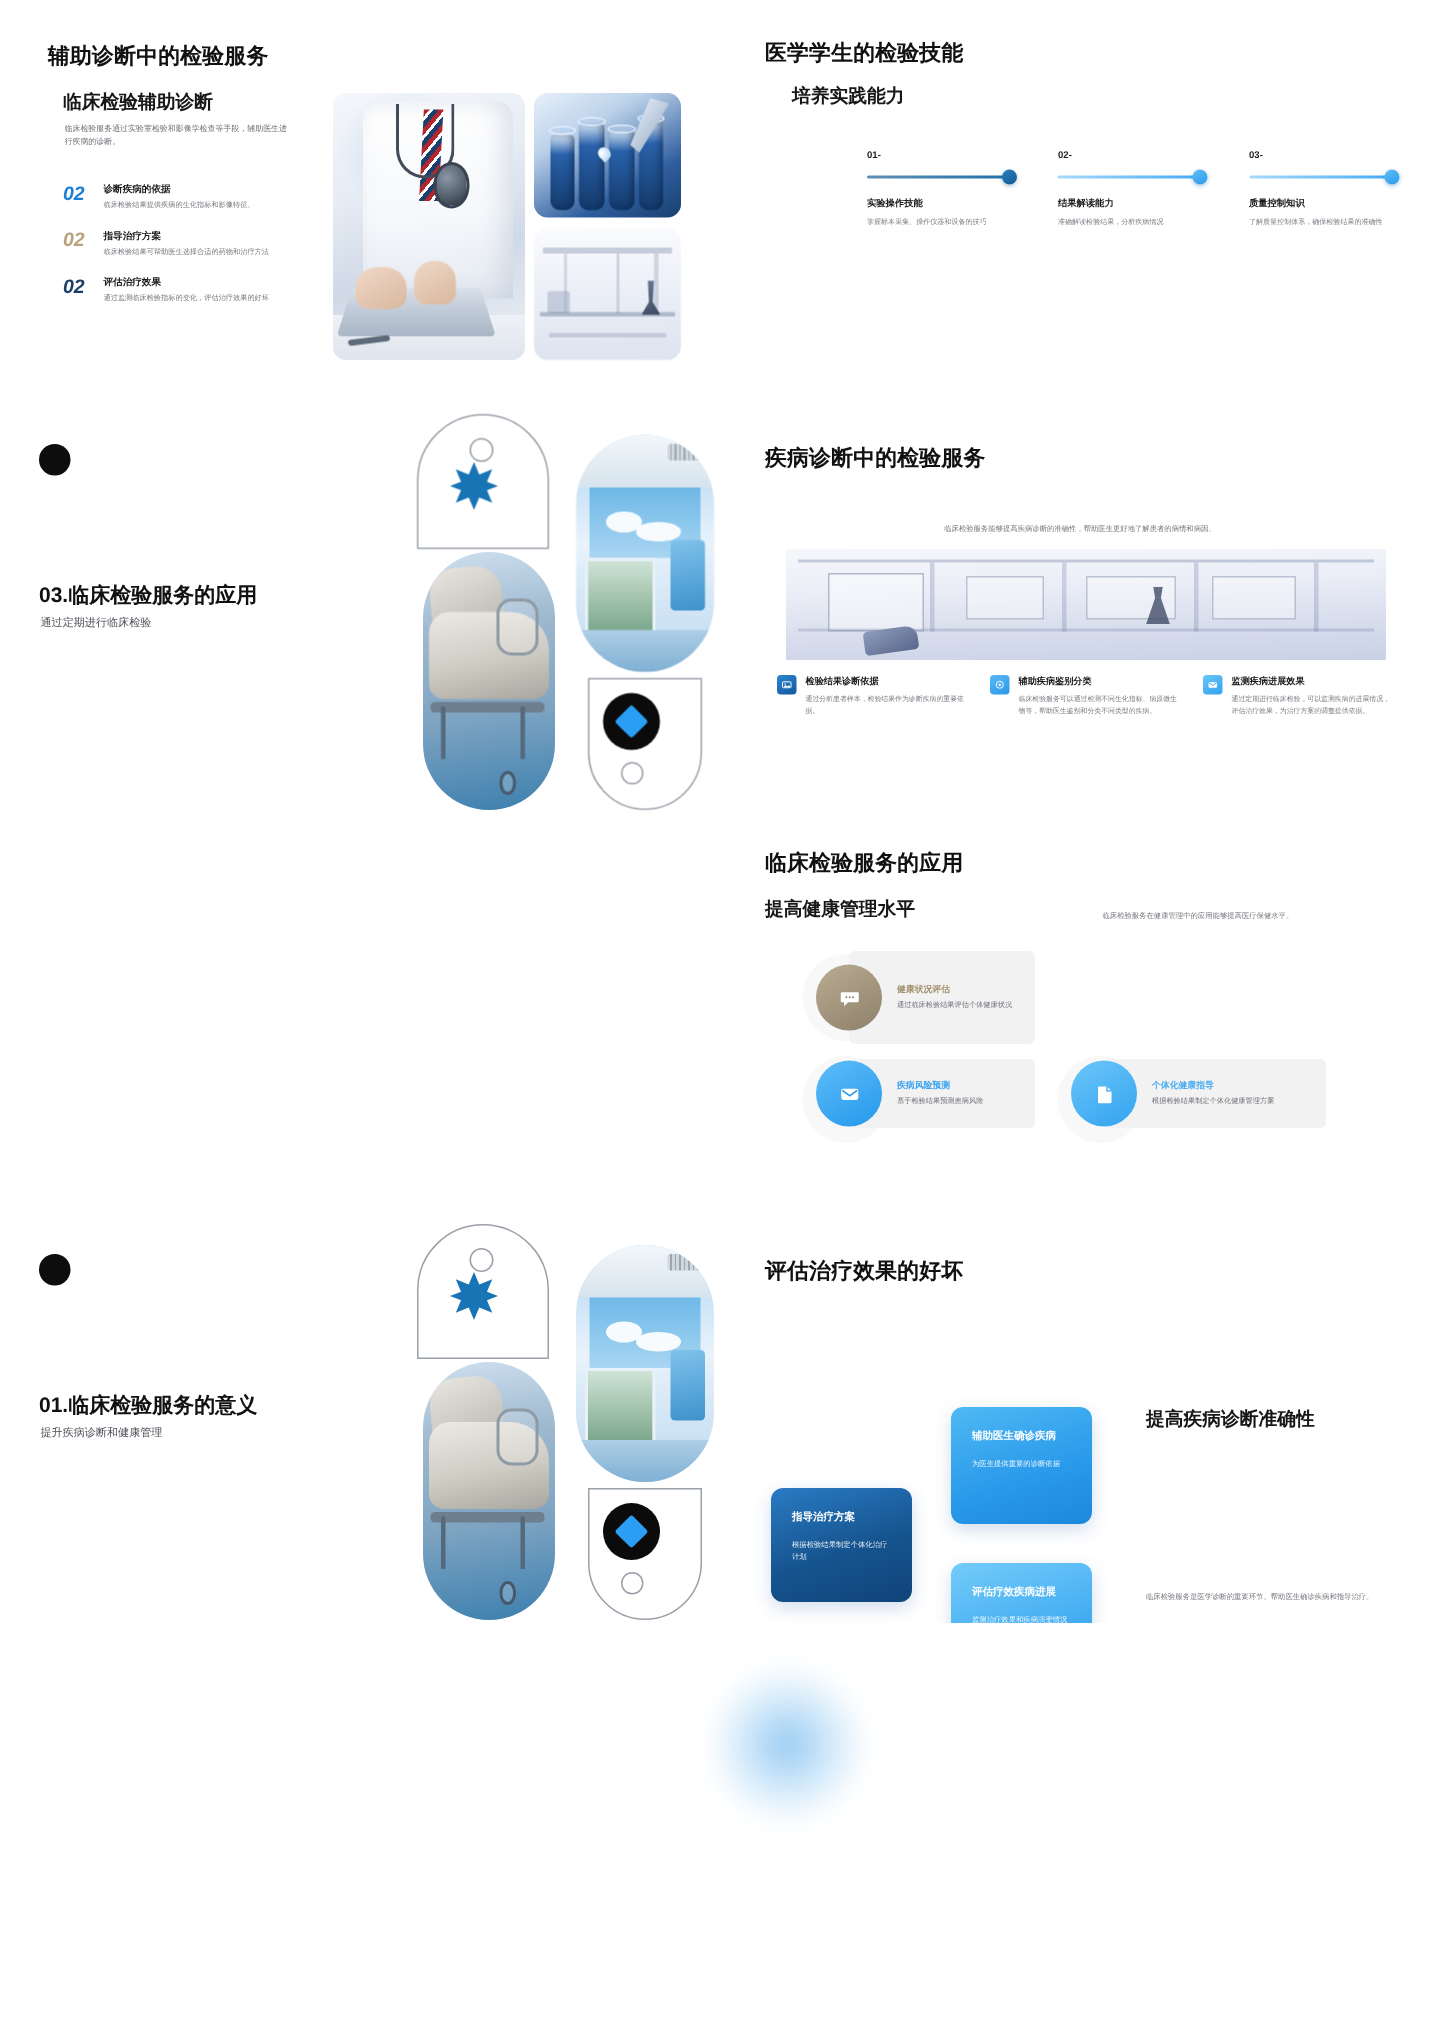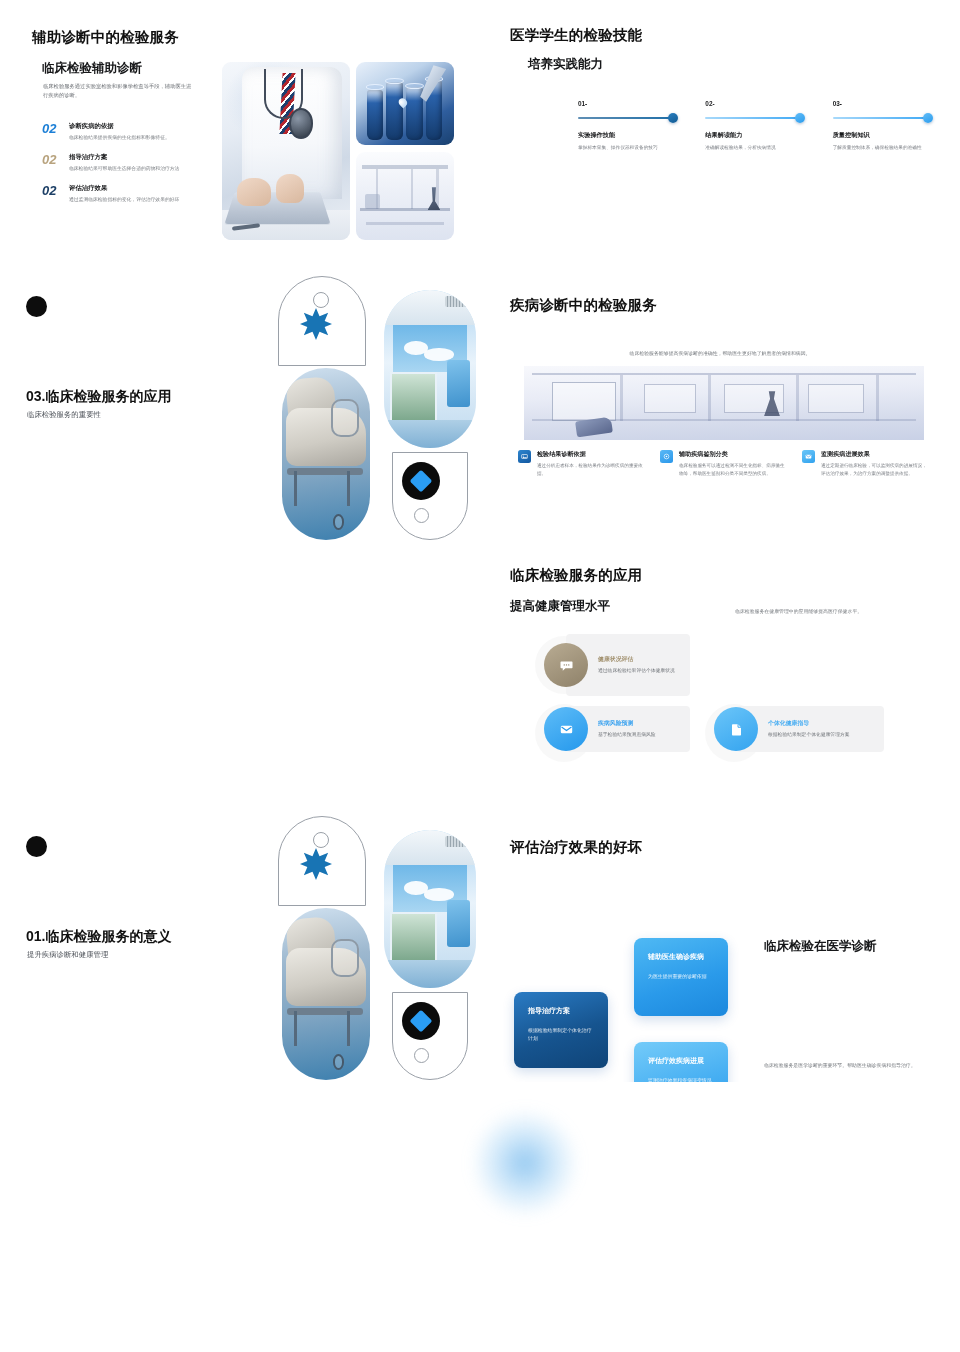--- a/index.html
+++ b/index.html
@@ -453,21 +453,21 @@
       </div>
     </div>
   </div>
 
   <div class="slide">
     <div style="position:absolute;left:26px;top:26px;width:34px;height:22px">
       <span class="dot-ring"></span>
       <span class="dot-black"></span>
     </div>
     <div class="sec-title" style="left:26px;top:118px">03.临床检验服务的应用</div>
-    <div class="sec-sub" style="left:27px;top:140px">临床检验服务的重要性</div>
+    <div class="sec-sub" style="left:27px;top:140px">通过定期进行临床检验</div>
 
     <div class="blob-outline" style="left:278px;top:6px;width:88px;height:90px"></div>
     <div class="ring-sm" style="left:313px;top:22px;width:16px;height:16px"></div>
     <div class="star8" style="left:300px;top:38px;width:32px;height:32px"></div>
 
     <div class="img-bed" style="left:282px;top:98px;width:88px;height:172px">
       <div class="bed-back"></div>
       <div class="bed-mattress"></div>
       <div class="bed-rail"></div>
       <div class="bed-frame"></div>
@@ -660,21 +660,21 @@
     </div>
     <div class="s8-card k1">
       <div class="s8-ch">辅助医生确诊疾病</div>
       <div class="s8-cb">为医生提供重要的诊断依据</div>
     </div>
     <div class="s8-card k2">
       <div class="s8-ch">评估疗效疾病进展</div>
       <div class="s8-cb">监测治疗效果和疾病演变情况</div>
     </div>
 
-    <div class="h2 s8-rh">临床检验在医学诊断</div>
+    <div class="h2 s8-rh">提高疾病诊断准确性</div>
     <div class="body-xs s8-rb">临床检验服务是医学诊断的重要环节。帮助医生确诊疾病和指导治疗。</div>
   </div>
 
   <div class="slide">
     
     
     
     
   </div>
 

